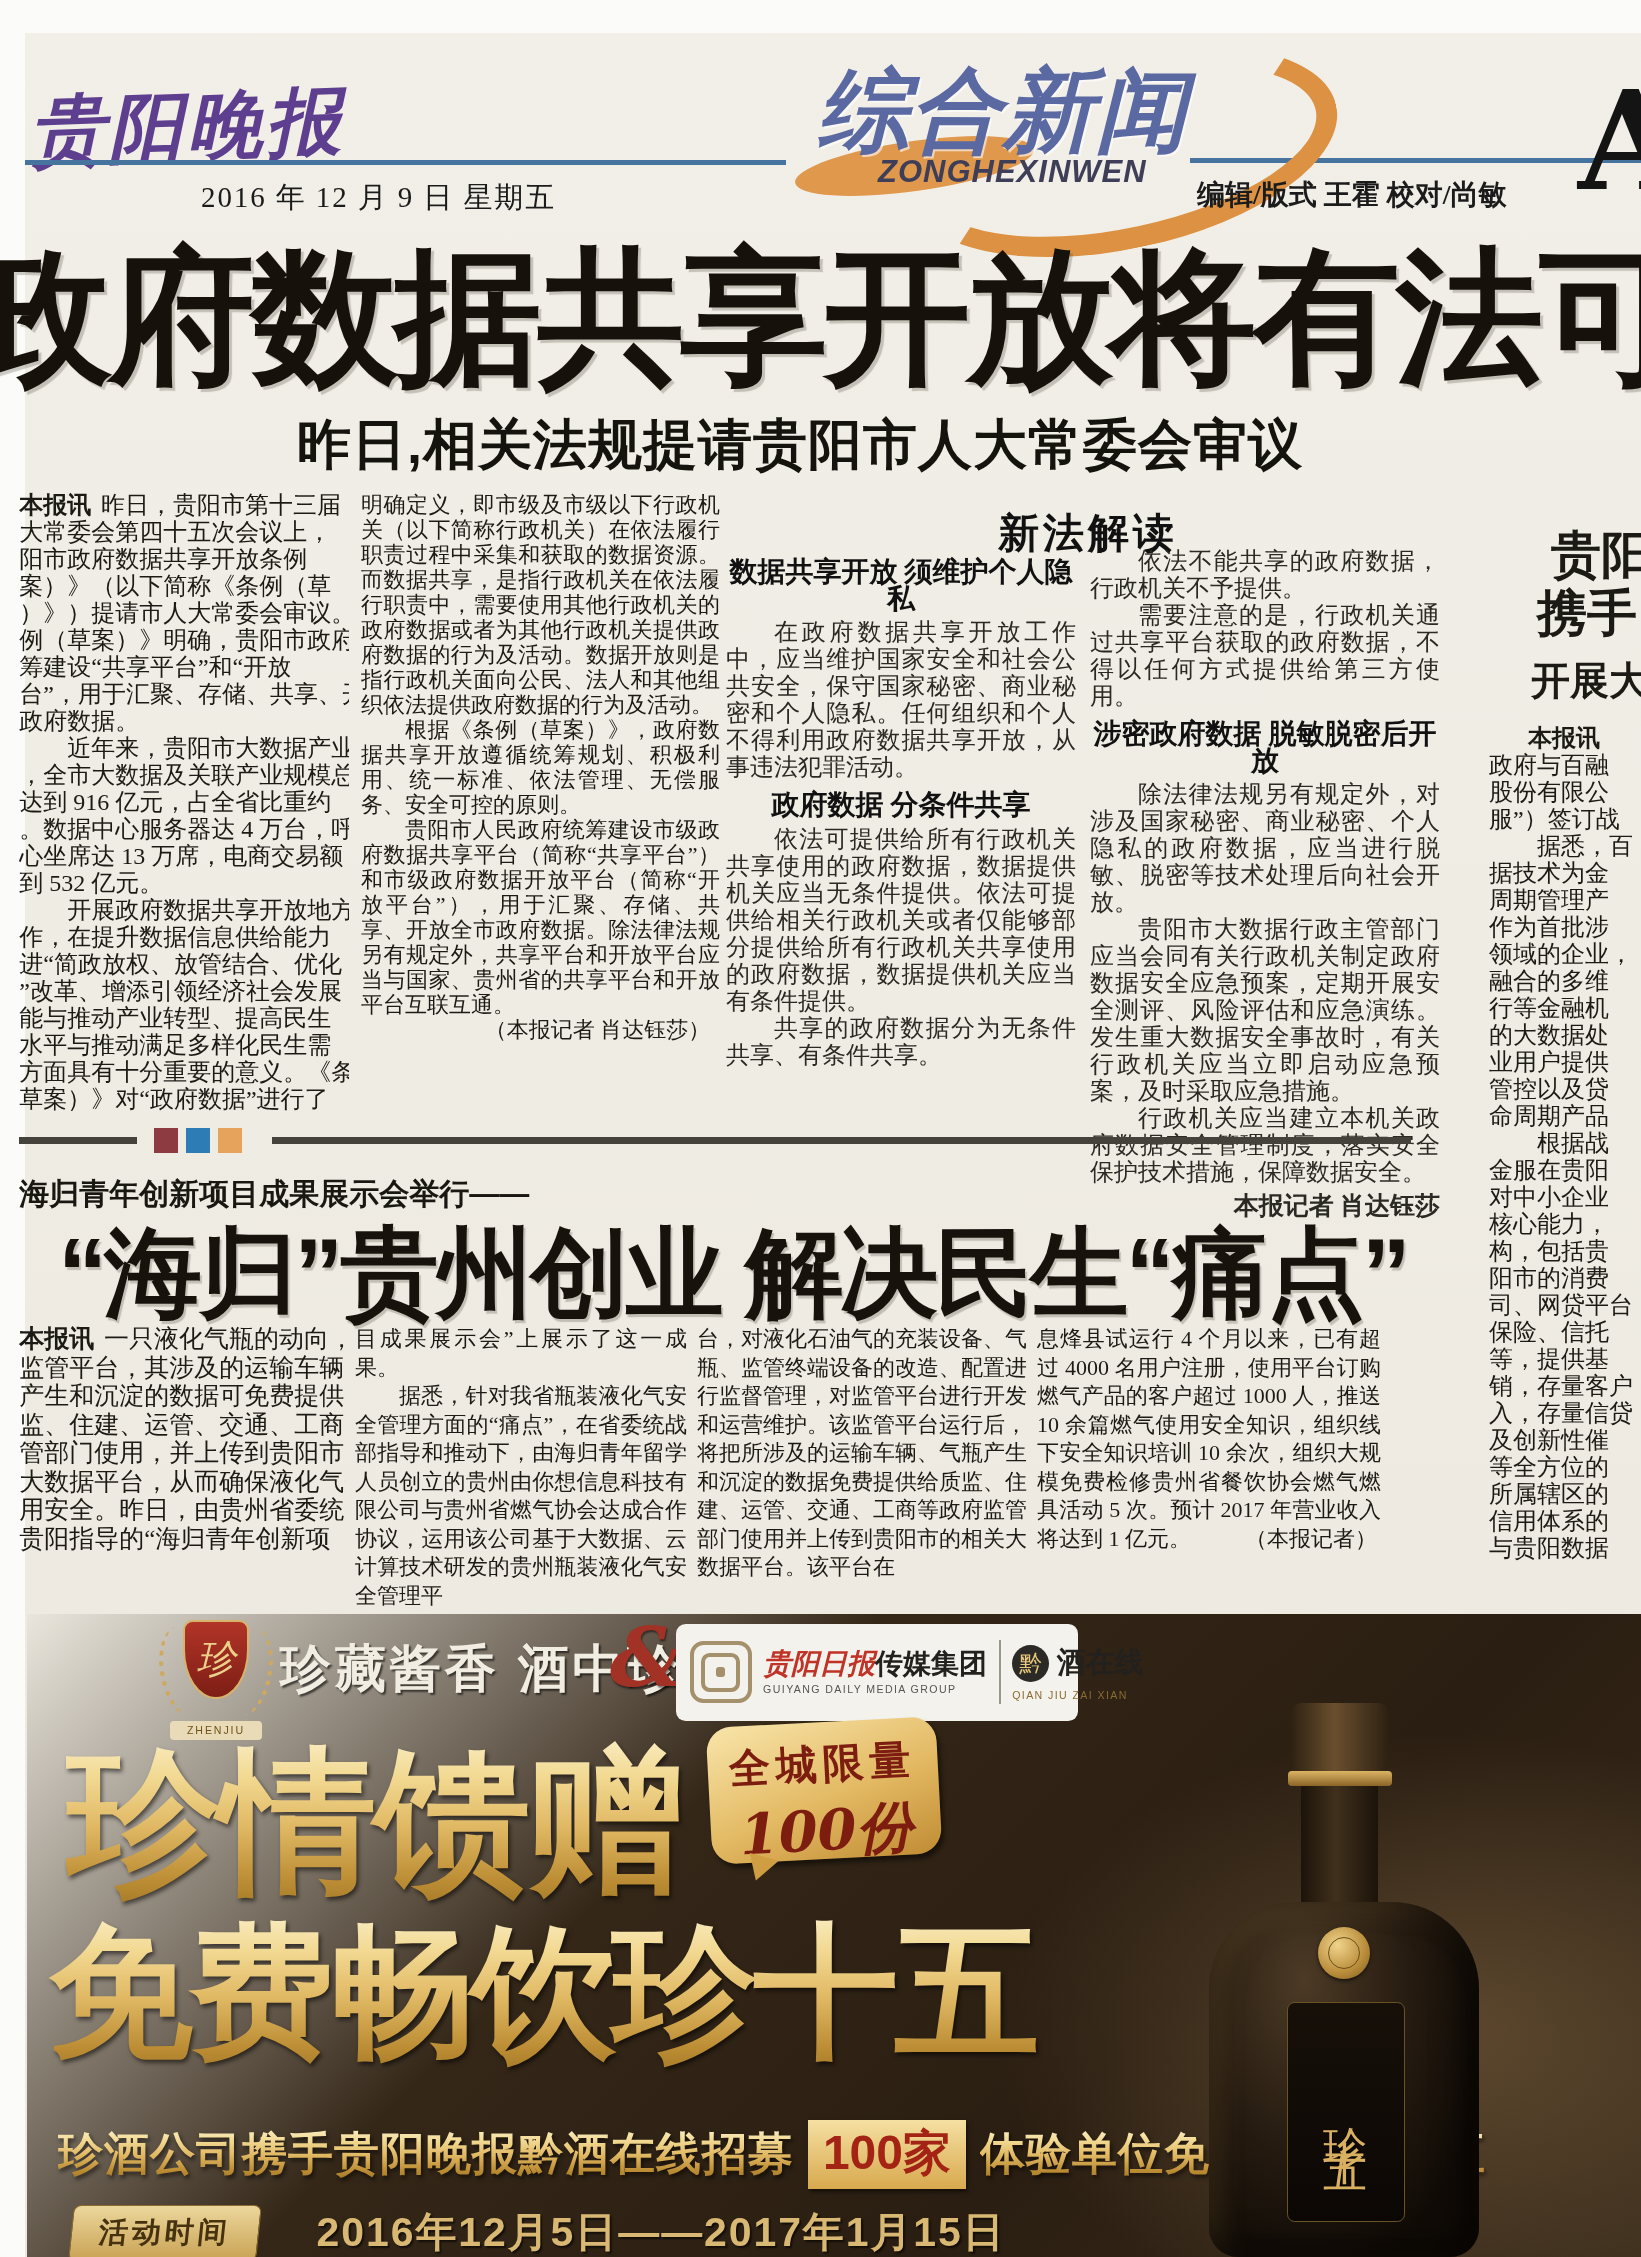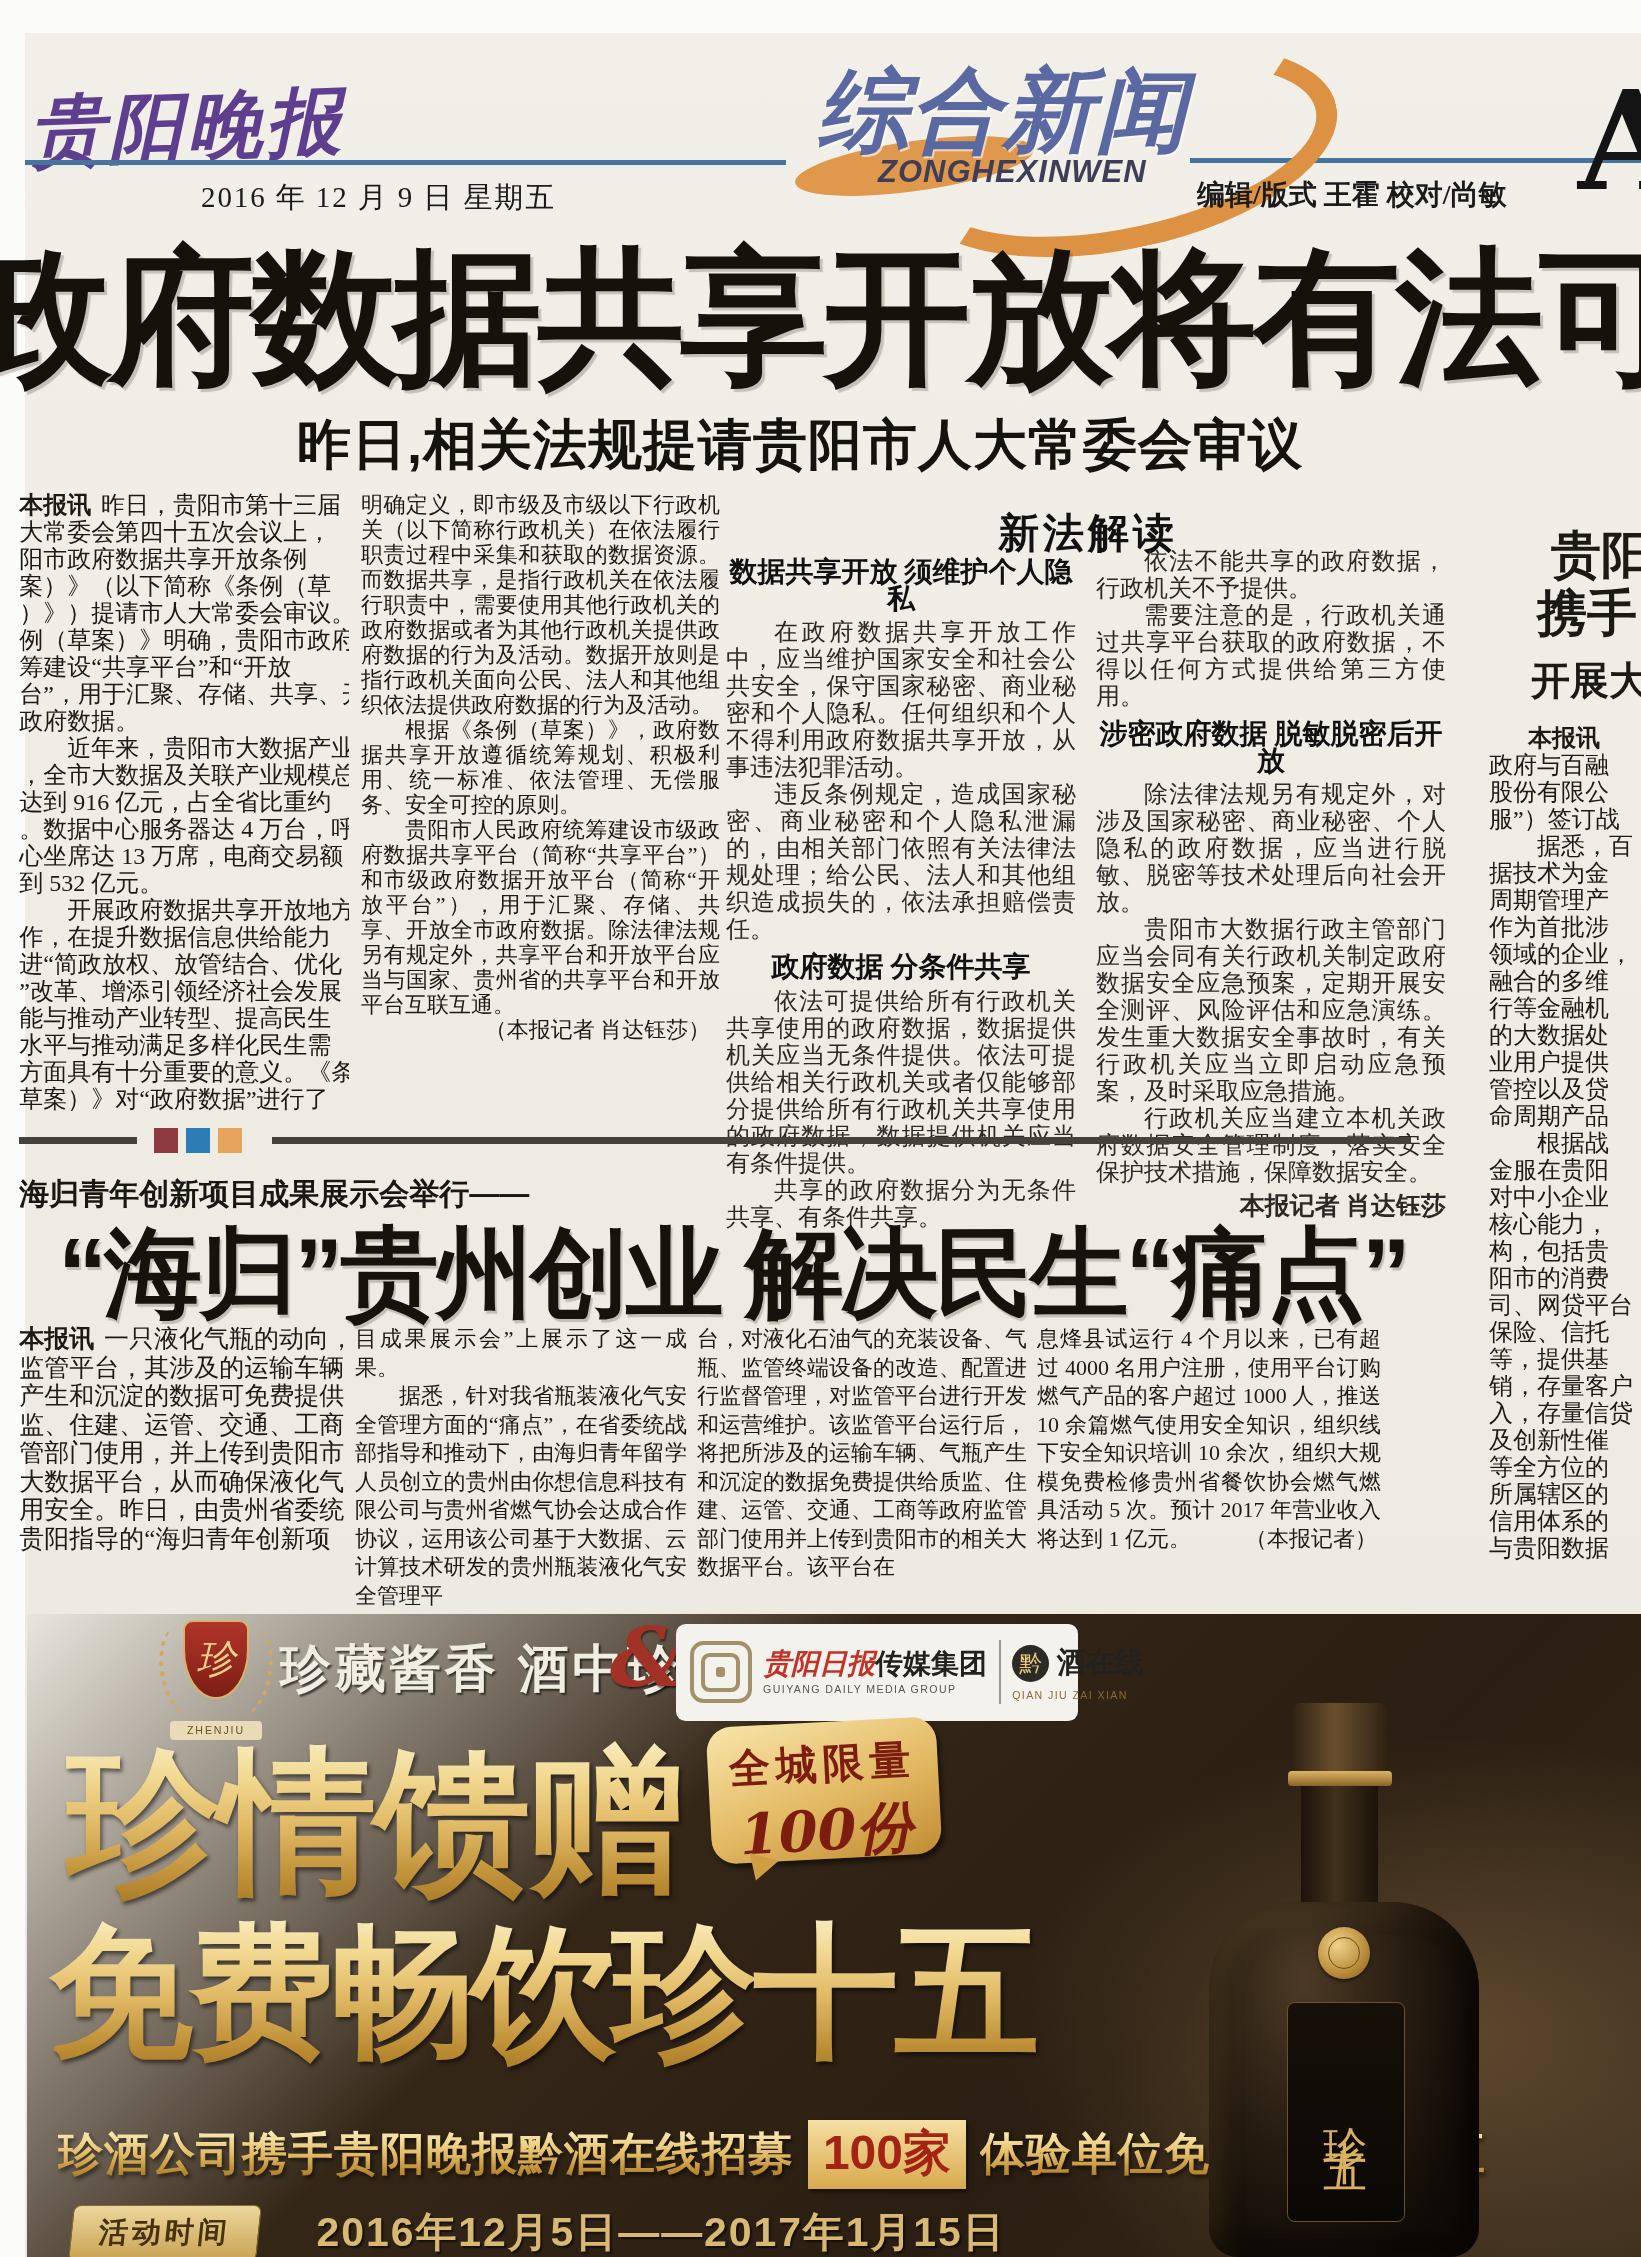--- a/index.html
+++ b/index.html
@@ -40,21 +40,21 @@
   .lead-b{font-weight:bold;margin-right:9.7px;}
   .col1{left:19.3px;width:330px;height:632px;font-size:24px;line-height:27px;}
   .col2{left:361px;width:359px;height:632px;font-size:22px;line-height:25px;}
   .para{margin:0;text-indent:2em;}
   .para.cont{text-indent:0;}
   .byline-r{text-align:right;padding-right:9.7px;}
   .interp{left:726px;top:492px;width:724px;height:645px;}
   .interp-title-row{display:flex;align-items:center;gap:13.5px;height:52px;flex-direction:column;}
   .interp-rule{height:2.9px;background:#3a3a3a;}
   .interp-title{font-size:41px;font-weight:bold;color:#111;letter-spacing:3.9px;}
-  .interp-cols{display:flex;gap:20px;margin-top:3.9px;}
+  .interp-cols{display:flex;gap:14px;margin-top:3.9px;}
   .interp-col{width:350px;font-size:24px;line-height:27px;text-align:justify;color:#2b2archive}
   .interp-col{color:#2b2924;}
   .interp-head{font-size:28px;font-weight:bold;text-align:center;margin:9.7px 0 7.7px 0;color:#111;}
   .interp-by{font-weight:bold;text-align:right;font-size:25px;margin-top:5.8px;}
 
   
   .sidebar{left:1489px;top:526px;width:153px;height:1057px;overflow:hidden;}
   .sb-t1{padding-left:62px;font-size:50px;font-weight:bold;line-height:58px;white-space:nowrap;}
   .sb-t2{padding-left:48px;font-size:50px;font-weight:bold;line-height:58px;white-space:nowrap;}
   .sb-sub{padding-left:42px;font-size:39px;font-weight:bold;margin-top:11.6px;white-space:nowrap;}
@@ -232,21 +232,20 @@
     <div class="interp-title-row">
       <div class="interp-rule" style="width:241px;"></div>
       <div class="interp-title">新法解读</div>
       <div class="interp-rule" style="flex:1;"></div>
     </div>
     <div class="interp-cols">
       <div class="interp-col">
         <div class="interp-head">数据共享开放 须维护个人隐私</div>
         <div>
             <p class="para">在政府数据共享开放工作中，应当维护国家安全和社会公共安全，保守国家秘密、商业秘密和个人隐私。任何组织和个人不得利用政府数据共享开放，从事违法犯罪活动。</p>
-            <p class="para">违反条例规定，造成国家秘密、商业秘密和个人隐私泄漏的，由相关部门依照有关法律法规处理；给公民、法人和其他组织造成损失的，依法承担赔偿责任。</p>
           </div>
         <div class="interp-head">政府数据 分条件共享</div>
         <div>
             <p class="para">依法可提供给所有行政机关共享使用的政府数据，数据提供机关应当无条件提供。依法可提供给相关行政机关或者仅能够部分提供给所有行政机关共享使用的政府数据，数据提供机关应当有条件提供。</p>
             <p class="para">共享的政府数据分为无条件共享、有条件共享。</p>
           </div>
       </div>
       <div class="interp-col">
         <div>
             <p class="para">依法不能共享的政府数据，行政机关不予提供。</p>

